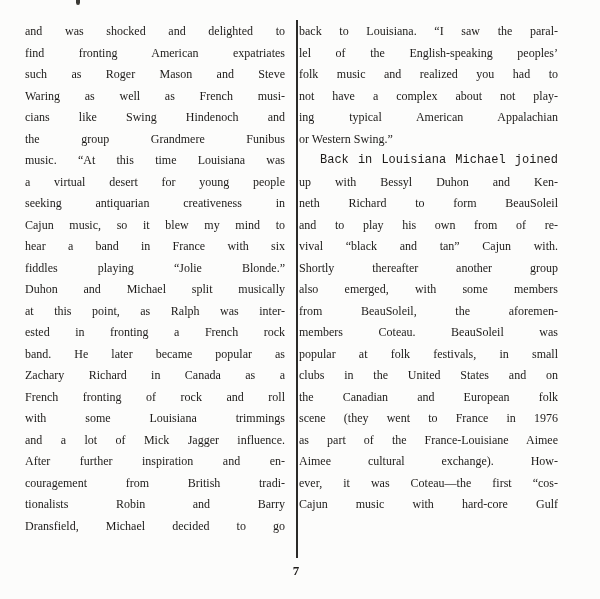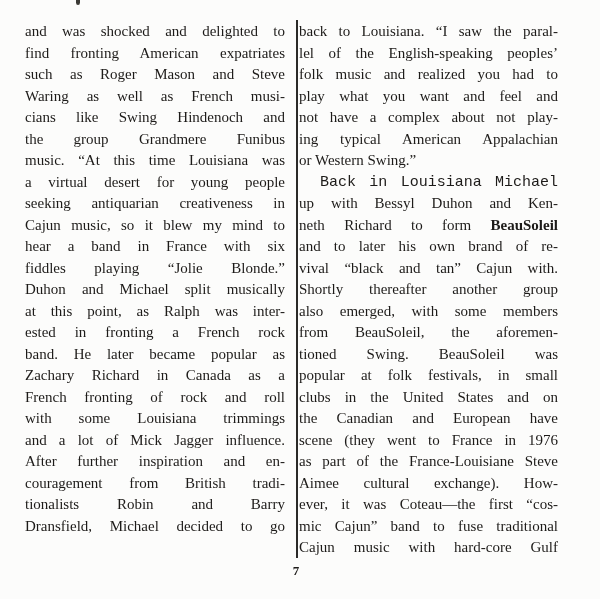--- a/index.html
+++ b/index.html
@@ -25,30 +25,30 @@
   .col { position: absolute; top: 21px; }
   #col-left  { left: 25px;  width: 260px; }
   #col-right { left: 299px; width: 259px; }
   .divider {
     position: absolute; left: 296px; top: 20px;
     width: 2px; height: 538px;
     background: var(--rule);
   }
   .line {
     height: 21.5px; line-height: 21.5px;
-    font-size: 15px;
+    font-size: 12px;
     text-align: justify;
     text-align-last: justify;
     text-justify: inter-word;
     overflow: hidden;
     white-space: normal;
   }
   .line.no-just { text-align-last: left; }
   .line.indent { text-indent: 21px; font-family: Liberation Mono, monospace; }
-  .b { font-weight: bold; }
+  .b { font-weight: normal; }
   .page-number {
     position: absolute; left: 284px; top: 563px;
     width: 24px; text-align: center;
     font-size: 13px; font-weight: bold;
     color: var(--ink);
   }
 </style>
 </head>
 <body>
 
@@ -80,37 +80,35 @@
     <div class="line"><span>tionalists Robin and Barry</span></div>
     <div class="line"><span>Dransfield, Michael decided to go</span></div>
   </div>
 
 <div class="divider"></div>
 
 <div class="col" id="col-right">
     <div class="line"><span>back to Louisiana. “I saw the paral-</span></div>
     <div class="line"><span>lel of the English-speaking peoples’</span></div>
     <div class="line"><span>folk music and realized you had to</span></div>
-    <div class="line"><span>play what you want and feel and</span></div>
     <div class="line"><span>not have a complex about not play-</span></div>
     <div class="line"><span>ing typical American Appalachian</span></div>
     <div class="line no-just"><span>or Western Swing.”</span></div>
     <div class="line indent"><span>Back in Louisiana Michael joined</span></div>
     <div class="line"><span>up with Bessyl Duhon and Ken-</span></div>
     <div class="line"><span>neth Richard to form </span><span class="b">BeauSoleil</span></div>
-    <div class="line"><span>and to later his own brand of re-</span></div>
+    <div class="line"><span>and to play his own from of re-</span></div>
     <div class="line"><span>vival “black and tan” Cajun with.</span></div>
     <div class="line"><span>Shortly thereafter another group</span></div>
     <div class="line"><span>also emerged, with some members</span></div>
     <div class="line"><span>from BeauSoleil, the aforemen-</span></div>
-    <div class="line"><span>tioned Swing. BeauSoleil was</span></div>
+    <div class="line"><span>members Coteau. BeauSoleil was</span></div>
     <div class="line"><span>popular at folk festivals, in small</span></div>
     <div class="line"><span>clubs in the United States and on</span></div>
-    <div class="line"><span>the Canadian and European have</span></div>
+    <div class="line"><span>the Canadian and European folk</span></div>
     <div class="line"><span>scene (they went to France in 1976</span></div>
-    <div class="line"><span>as part of the France-Louisiane Steve</span></div>
+    <div class="line"><span>as part of the France-Louisiane Aimee</span></div>
     <div class="line"><span>Aimee cultural exchange). How-</span></div>
     <div class="line"><span>ever, it was Coteau—the first “cos-</span></div>
-    <div class="line"><span>mic Cajun” band to fuse traditional</span></div>
     <div class="line"><span>Cajun music with hard-core Gulf</span></div>
   </div>
 
 <div class="page-number">7</div>
 
 </body></html>

